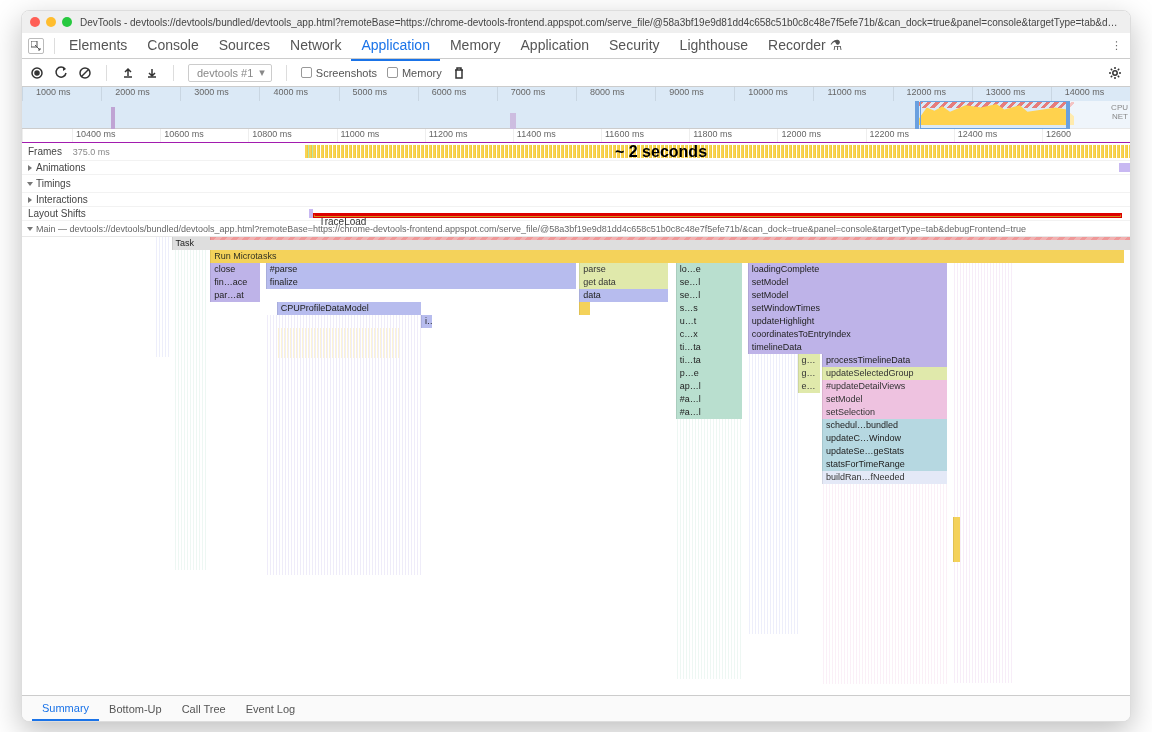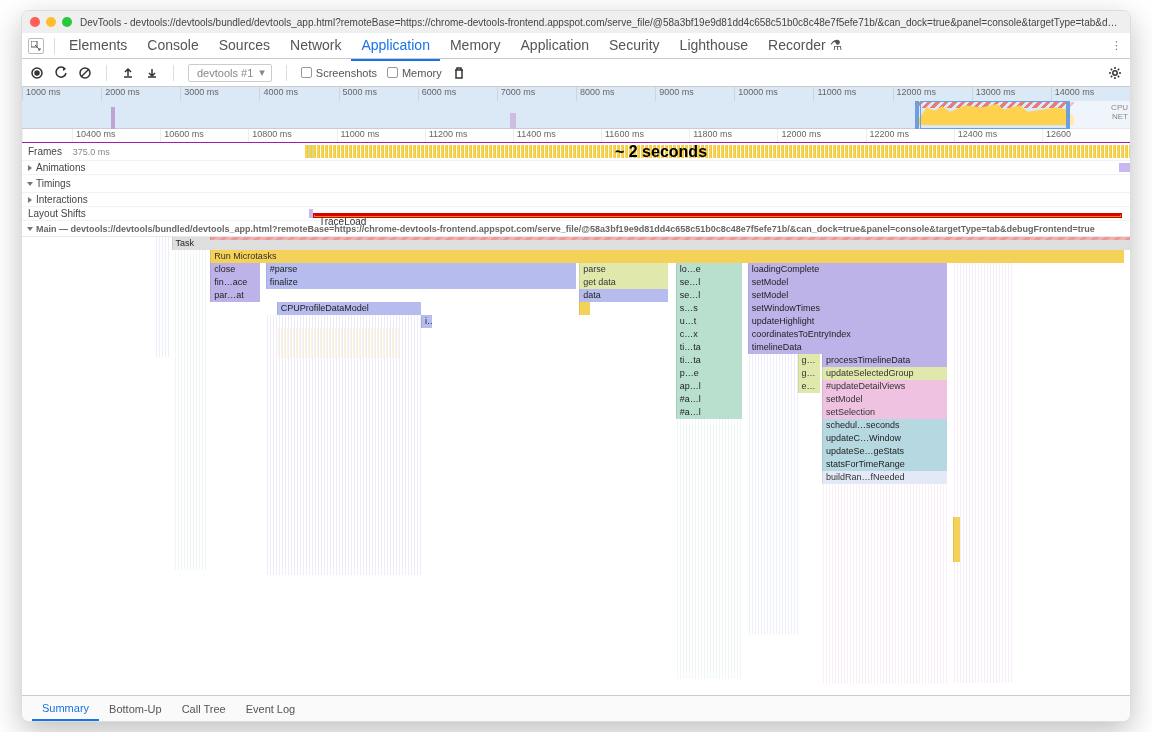--- a/index.html
+++ b/index.html
@@ -22,21 +22,21 @@
   .toolbar{height:28px;border-bottom:1px solid #ccc;display:flex;align-items:center;gap:10px;padding:0 8px;color:#555;text-align:center;}
   .tool-icon{width:14px;height:14px;display:flex;align-items:center;justify-content:center;cursor:pointer;}
   .tool-icon svg{width:14px;height:14px;stroke:#333;fill:none;stroke-width:1.5;}
   .select { display:flex; align-items:center; border:1px solid #ccc; height:18px; padding:0 6px 0 8px; border-radius:2px; color:#888; gap:6px;}
   .chk{display:flex;align-items:center;gap:4px;}
   .chk .box{width:11px;height:11px;border:1px solid #999;border-radius:2px;}
   .settings{margin-left:auto;}
   
   .overview{position:relative;height:42px;border-bottom:1px solid #ccc;background:#dbe9f6;}
   .ov-ruler{height:14px;display:flex;font-size:9px;color:#666;}
-  .ov-tick{flex:1;border-left:1px solid rgba(0,0,0,.08);padding-left:3px;white-space:nowrap;}
+  .ov-tick{flex:1;border-left:1px solid rgba(0,0,0,.08);padding-left:13px;white-space:nowrap;}
   .ov-body{position:relative;height:28px;}
   .cpu-area{position:absolute;right:56px;top:2px;width:155px;height:22px;background:linear-gradient(to top,#ffd24d,#ffd24d);clip-path:polygon(0 70%,5% 20%,10% 35%,15% 15%,20% 40%,30% 10%,40% 20%,50% 5%,55% 30%,65% 10%,70% 40%,80% 30%,88% 20%,95% 30%,100% 60%,100% 100%,0 100%);} 
   .cpu-hatch{position:absolute;right:56px;top:1px;width:155px;height:6px;background:repeating-linear-gradient(135deg,#e67c7c 0 3px,transparent 3px 6px);}
   .ov-handle{position:absolute;top:0;bottom:0;width:4px;background:#6aa0df;}
   .ov-handle.left{right:211px;}
   .ov-handle.right{right:60px;}
   .ov-range{position:absolute;top:0;bottom:0;right:60px;width:150px;border:1px solid #6aa0df;}
   .ov-outside.right{position:absolute;top:0;bottom:0;right:0;width:60px;background:rgba(255,255,255,.55);}
   .ov-spike{position:absolute;bottom:0;width:4px;top:6px;background:#c0a4d4;}
   .ov-labels{position:absolute;right:2px;top:2px;font-size:8px;color:#888;line-height:9px;text-align:right;}
@@ -55,21 +55,21 @@
   .fill-gold{position:absolute;top:2px;bottom:2px;left:12%;right:0;background:repeating-linear-gradient(90deg,#f8d351 0 2px,#f3c93b 2px 3px,transparent 3px 4px);}
   .seg{position:absolute;top:2px;bottom:2px;}
   .seg.green{background:#b7e3b0;}
   .seg.vio{background:#c8b8f2;}
   .bignote{position:absolute;left:50%;transform:translateX(-50%);top:-18px;font-weight:700;font-size:16px;color:#000;}
   .traceload{position:absolute;top:1px;bottom:1px;left:13%;right:1%;background:#e7b24c;border:1px solid #d09020;border-top:2px solid #d00;outline:1px solid #d00;font-size:10px;padding-left:4px;line-height:12px;margin-top:38px;}
   
   .mainrow{display:flex;border-bottom:1px solid #e8e8e8;}
   .main-label{font-size:10px;padding:2px 6px;color:#444;white-space:nowrap;flex:0 0 auto;}
   .main-label .tri{margin-right:4px;}
-  .main-url{font-size:9px;color:#666;white-space:nowrap;overflow:hidden;text-overflow:ellipsis;font-weight:bold;}
+  .main-url{font-size:9px;color:#666;white-space:nowrap;overflow:hidden;text-overflow:ellipsis;}
   .flame-wrap{position:relative;height:460px;overflow:hidden;}
   .f{position:absolute;height:13px;font-size:9px;line-height:13px;padding:0 3px;overflow:hidden;white-space:nowrap;border-left:1px solid rgba(0,0,0,.08);}
   .c-gray{background:#dedede;color:#222;}
   .c-gold{background:#f4d25a;color:#332;}
   .c-lav{background:#beb3e8;color:#222;}
   .c-blue{background:#b7bcee;color:#222;}
   .c-teal{background:#b9dfcf;color:#222;}
   .c-lime{background:#e0e9ab;color:#333;}
   .c-pink{background:#eec2e0;color:#333;}
   .c-cyan{background:#b6d8e1;color:#222;}
@@ -327,21 +327,21 @@
       <div class="f c-lav" style="left:65.5%;width:18%;top:91px">coordinatesToEntryIndex</div>
       <div class="f c-lav" style="left:65.5%;width:18%;top:104px">timelineData</div>
       <div class="f c-lime" style="left:70%;width:2%;top:117px">g…</div>
       <div class="f c-lime" style="left:70%;width:2%;top:130px">g…</div>
       <div class="f c-lime" style="left:70%;width:2%;top:143px">e…</div>
       <div class="f c-lav" style="left:72.2%;width:11.3%;top:117px">processTimelineData</div>
       <div class="f c-lime" style="left:72.2%;width:11.3%;top:130px">updateSelectedGroup</div>
       <div class="f c-pink" style="left:72.2%;width:11.3%;top:143px">#updateDetailViews</div>
       <div class="f c-pink" style="left:72.2%;width:11.3%;top:156px">setModel</div>
       <div class="f c-pink" style="left:72.2%;width:11.3%;top:169px">setSelection</div>
-      <div class="f c-cyan" style="left:72.2%;width:11.3%;top:182px">schedul…seconds</div>
+      <div class="f c-cyan" style="left:72.2%;width:11.3%;top:182px">schedul…bundled</div>
       <div class="f c-cyan" style="left:72.2%;width:11.3%;top:195px">updateC…Window</div>
       <div class="f c-cyan" style="left:72.2%;width:11.3%;top:208px">updateSe…geStats</div>
       <div class="f c-cyan" style="left:72.2%;width:11.3%;top:221px">statsForTimeRange</div>
       <div class="f c-pale" style="left:72.2%;width:11.3%;top:234px">buildRan…fNeeded</div>
       <div class="tail" style="color:#b7bcee;left:65.5%;width:4.5%;top:117px;height:280px;"></div>
       <div class="tail" style="color:#eec2e0;left:72.2%;width:11.3%;top:247px;height:200px;"></div>
 
       <div class="tail" style="color:#e0b7e3;left:84%;width:5.5%;top:26px;height:420px;"></div>
       <div class="f c-gold" style="left:84%;width:.6%;top:280px;height:45px;"></div>
 

